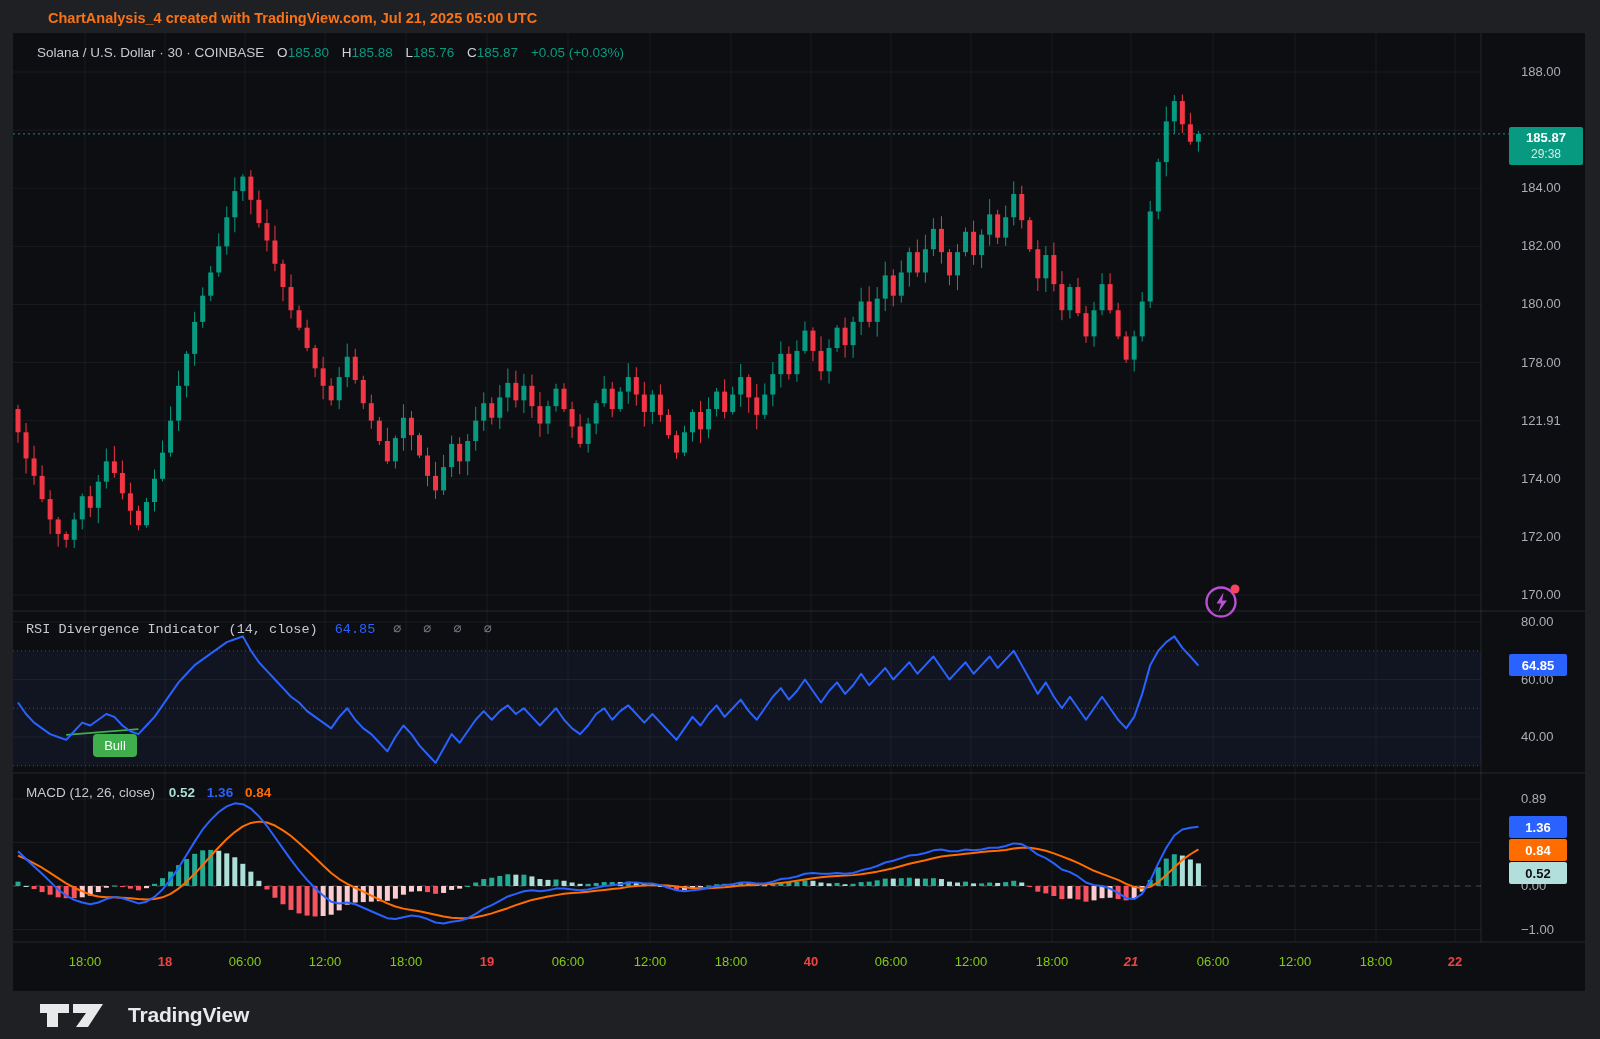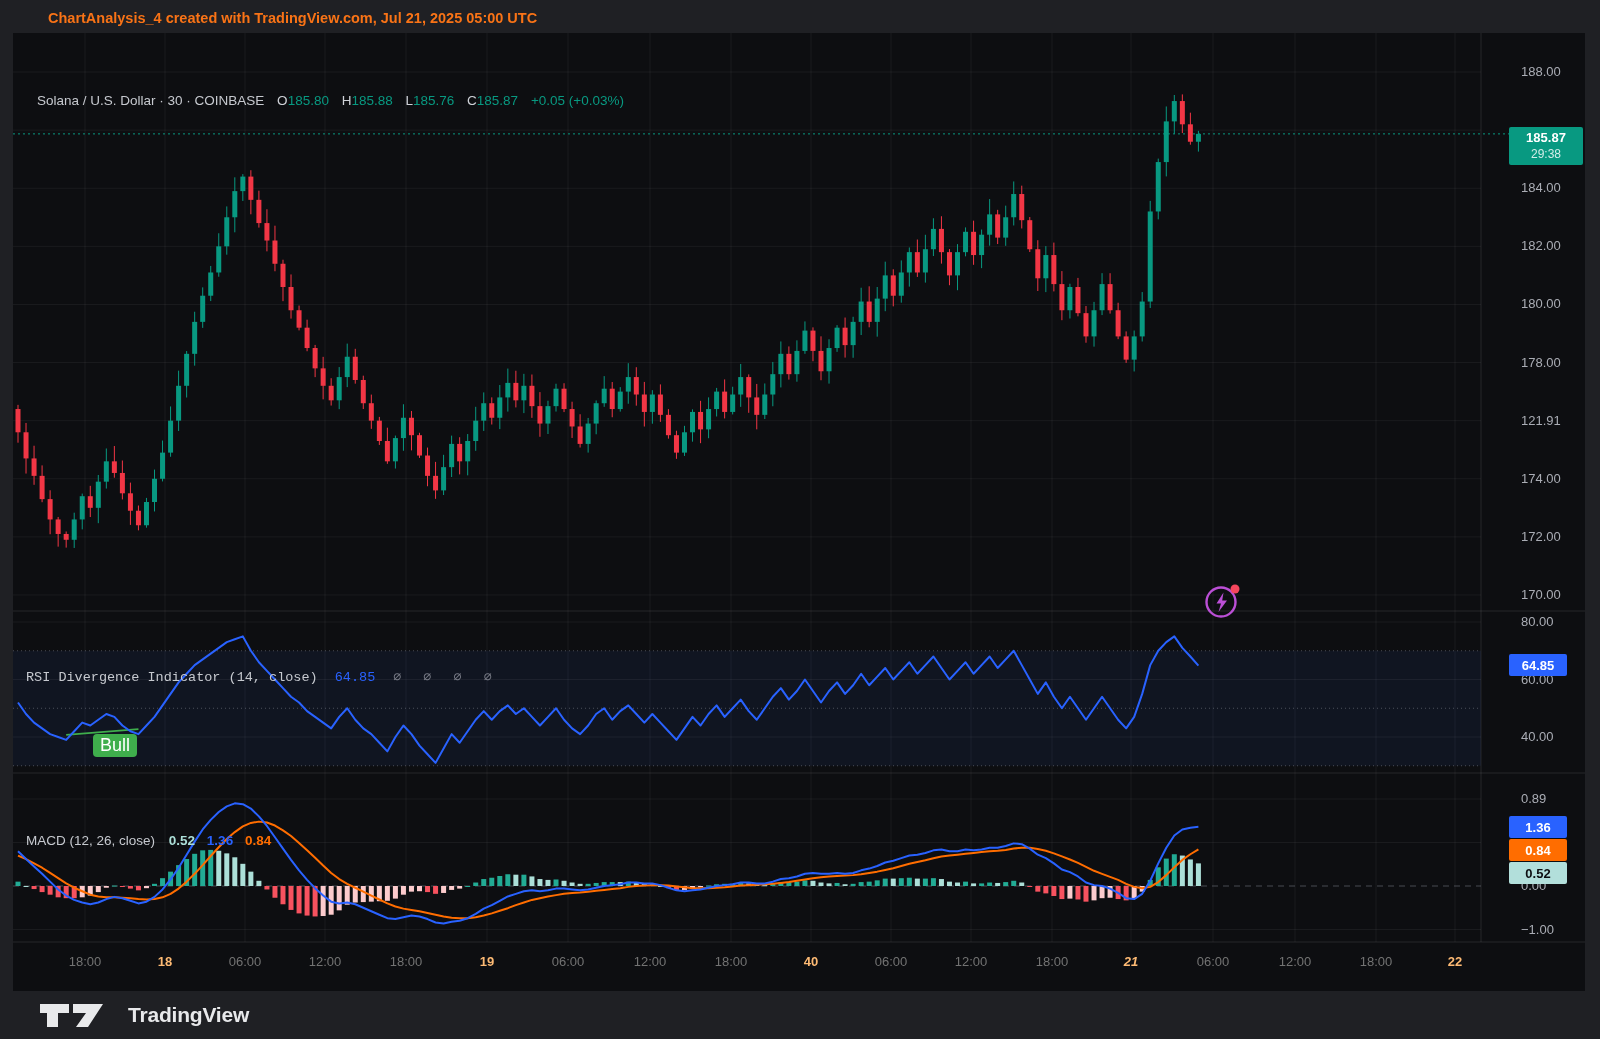--- a/index.html
+++ b/index.html
@@ -2,42 +2,42 @@
 <html><head>
 <meta charset="utf-8">
 <style>
   html,body{margin:0;padding:0;background:#1f2024;width:1600px;height:1039px;overflow:hidden;
     font-family:"Liberation Sans",sans-serif;-webkit-font-smoothing:antialiased;}
   .page{position:absolute;inset:0;background:#1f2024;}
   .header{position:absolute;left:16px;top:6px;height:24px;line-height:24px;
     font-size:14.5px;font-weight:700;color:#f97316;margin-left:32px;}
   .widget{position:absolute;left:13px;top:33px;width:1572px;height:958px;background:#0d0e11;}
   #chart-svg{position:absolute;left:0;top:0;}
-  .legend{position:absolute;font-size:13.5px;color:#c6c9cf;white-space:nowrap;z-index:5;margin-top:48px;}
+  .legend{position:absolute;font-size:13.5px;color:#c6c9cf;white-space:nowrap;z-index:5;}
   .ohlc-lab{color:#cfd2d8;margin-left:9px;}
   .ohlc-val{color:#089981;}
   .chg{color:#089981;margin-left:9px;}
   .rsi-val{color:#2962ff;margin-left:9px;}
   .empty-glyphs{color:#787b86;margin-left:10px;letter-spacing:7px;}
   .macd-hist-val{color:#acdfd8;margin-left:10px;font-weight:600;}
   .macd-line-val{color:#2962ff;margin-left:8px;font-weight:600;}
   .macd-sig-val{color:#ff6d00;margin-left:8px;font-weight:600;}
   .axis-label{position:absolute;left:1508px;font-size:13px;color:#aaadb5;z-index:4;}
-  .time-label{position:absolute;top:921px;transform:translateX(-50%);font-size:13px;color:#737373;z-index:4;}
-  .time-label.day{color:#fdba74;font-weight:600;}
+  .time-label{position:absolute;top:921px;transform:translateX(-50%);font-size:13px;color:#84cc16;z-index:4;}
+  .time-label.day{color:#ef4444;font-weight:600;}
   .badge{position:absolute;left:1496px;z-index:6;border-radius:2px;color:#fff;
     display:flex;align-items:center;justify-content:center;font-size:13px;font-weight:600;}
   .price-badge{top:94px;width:74px;height:38px;flex-direction:column;line-height:16px;}
   .price-badge .cd{font-weight:400;font-size:12px;color:rgba(255,255,255,.82);}
   .rsi-badge{top:621px;width:58px;height:22px;background:#2962ff;}
   .macd-badge-macd{top:783px;width:58px;height:22px;background:#2962ff;}
   .macd-badge-sig{top:806px;width:58px;height:22px;background:#ff6d00;}
   .macd-badge-hist{top:829px;width:58px;height:22px;background:#b2dfdb;color:#0c0e11;}
   .bull{position:absolute;left:80px;top:701px;width:44px;height:23px;z-index:6;border-radius:4px;
-    display:flex;align-items:center;justify-content:center;font-size:18px;color:#fff;background:#3fae4c;}
+    display:flex;align-items:center;justify-content:center;font-size:13px;color:#fff;background:#3fae4c;}
   .flash{position:absolute;left:1182px;top:542px;width:54px;height:48px;z-index:6;}
   .footer{position:absolute;left:0;top:991px;width:1600px;height:48px;display:flex;align-items:center;text-align:center;}
   .footer .brand{margin-left:22px;font-size:21px;font-weight:700;color:#e8e9eb;letter-spacing:-0.2px;}
   .footer svg{margin-left:40px;}
 </style>
 </head>
 <body>
 
 <div class="page">
   <div class="header">

